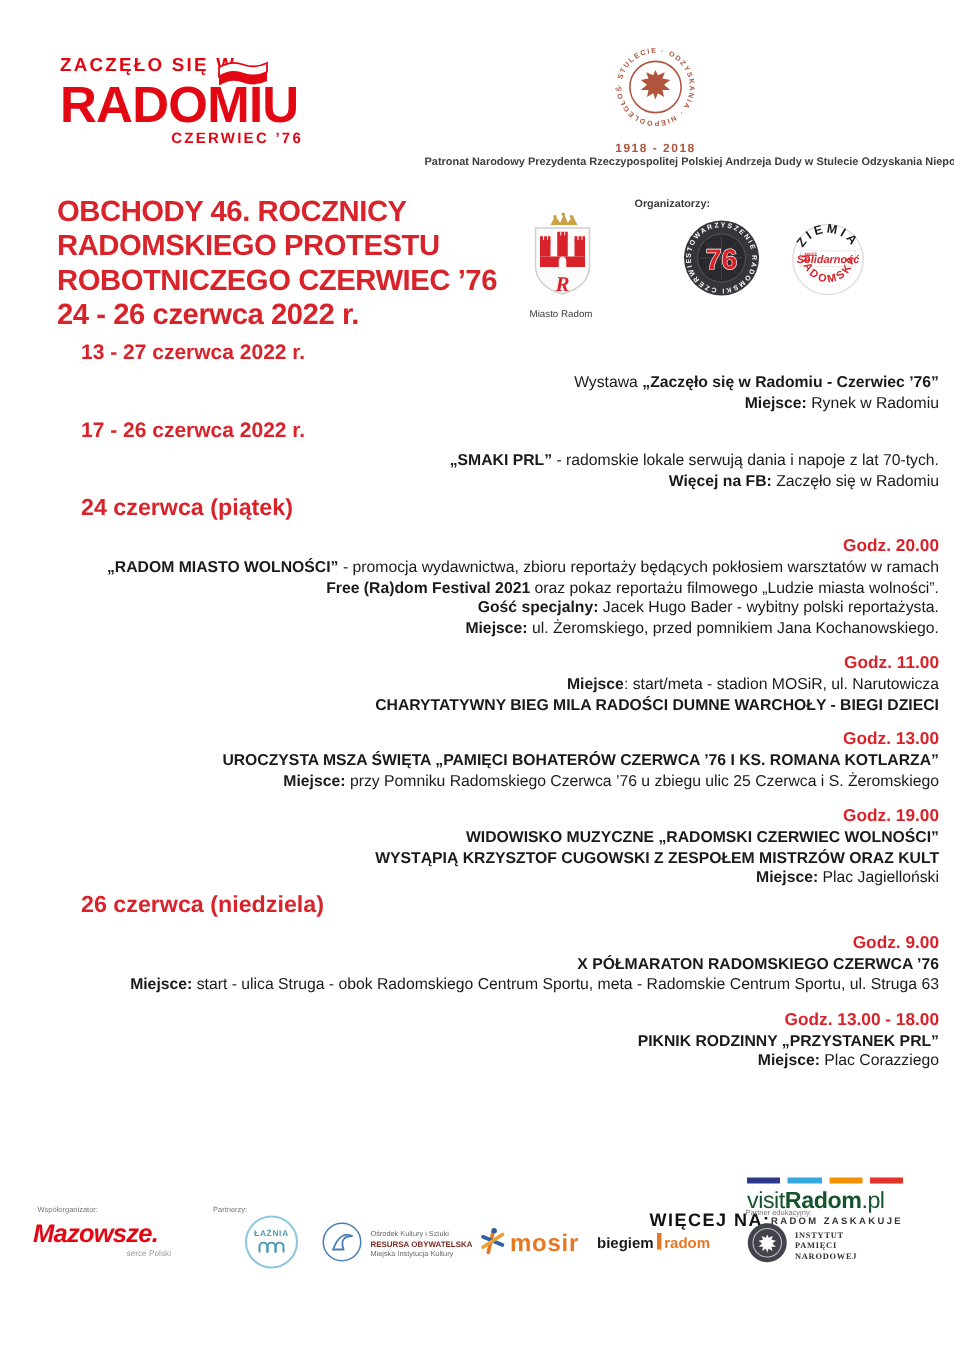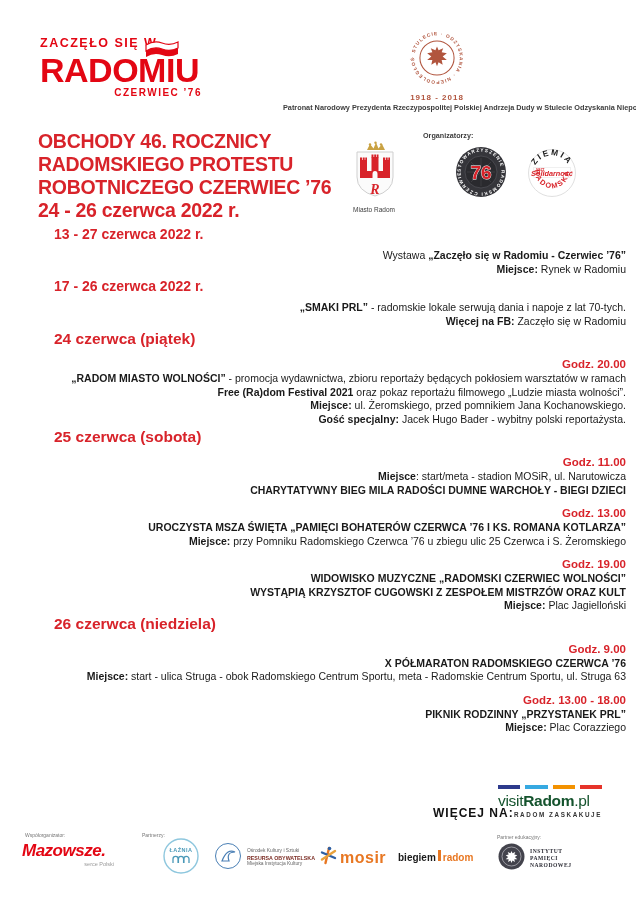--- a/index.html
+++ b/index.html
@@ -40,21 +40,21 @@
   .closing{margin:18px 0 0;font-size:11.5px;font-weight:800;color:#1a1a1a;}
   
   .more-label{position:absolute;left:433px;top:806px;font-size:12px;font-weight:800;letter-spacing:1px;color:#111;}
   .visit{position:absolute;left:498px;top:785px;width:104px;}
   .visit-bars{display:flex;gap:5px;margin-bottom:3px;}
   .visit-bars div{height:4px;flex:1;}
   .visit-text{font-size:15.5px;color:#14532d;letter-spacing:-0.3px;}
   .visit-text .bold{font-weight:800;}
   .visit-tag{font-size:6.3px;letter-spacing:1.6px;color:#333;text-align:right;margin-top:1px;font-weight:600;}
   
-  .footer{position:absolute;left:0;top:828px;width:636px;height:68px;}
+  .footer{position:absolute;left:0;top:800px;width:636px;height:68px;}
   .f-label{position:absolute;font-size:5px;color:#777;}
   .f-coorg{left:25px;top:4px;}
   .f-partners{left:142px;top:4px;}
   .f-edu{left:497px;top:6px;}
   .mazowsze{position:absolute;left:22px;top:13px;width:92px;}
   .mazowsze-text{font-size:17px;font-weight:800;font-style:italic;color:#e30613;letter-spacing:-0.5px;}
   .mazowsze-sub{font-size:5.5px;color:#999;text-align:right;margin-top:0px;}
   .laznia{position:absolute;left:163px;top:10px;}
   .resursa{position:absolute;left:214px;top:14px;display:flex;gap:5px;align-items:center;}
   .resursa-lines{font-size:4.9px;color:#666;line-height:6.5px;}
@@ -188,26 +188,25 @@
           <div class="block">
             <p class="line"><span class="b">„SMAKI PRL” </span><span class="n">- radomskie lokale serwują dania i napoje z lat 70-tych.</span></p>
             <p class="line"><span class="b">Więcej na FB: </span><span class="n">Zaczęło się w Radomiu</span></p>
           </div>
         </section>
         <section class="event-section">
           <h2 class="day">24 czerwca (piątek)</h2>
           <div class="block">
             <div class="time">Godz. 20.00</div>
             <p class="line"><span class="b">„RADOM MIASTO WOLNOŚCI” </span><span class="n">- promocja wydawnictwa, zbioru reportaży będących pokłosiem warsztatów w ramach </span><span class="b">Free (Ra)dom Festival 2021</span><span class="n"> oraz pokaz reportażu filmowego „Ludzie miasta wolności”.</span></p>
+            <p class="line"><span class="b">Gość specjalny: </span><span class="n">Jacek Hugo Bader - wybitny polski reportażysta.</span></p>
             <p class="line"><span class="b">Miejsce: </span><span class="n">ul. Żeromskiego, przed pomnikiem Jana Kochanowskiego.</span></p>
-            <p class="line"><span class="b">Gość specjalny: </span><span class="n">Jacek Hugo Bader - wybitny polski reportażysta.</span></p>
-          </div>
-        </section>
-        <section class="event-section">
-          <h2 class="day">25 czerwca (sobota)</h2>
+          </div>
+        </section>
+        <section class="event-section">
           <div class="block">
             <div class="time">Godz. 11.00</div>
             <p class="line"><span class="b">Miejsce</span><span class="n">: start/meta - stadion MOSiR, ul. Narutowicza</span></p>
             <p class="line"><span class="b">CHARYTATYWNY BIEG MILA RADOŚCI DUMNE WARCHOŁY - BIEGI DZIECI</span></p>
           </div>
           <div class="block">
             <div class="time">Godz. 13.00</div>
             <p class="line"><span class="b">UROCZYSTA MSZA ŚWIĘTA „PAMIĘCI BOHATERÓW CZERWCA ’76 I KS. ROMANA KOTLARZA”</span></p>
             <p class="line"><span class="b">Miejsce: </span><span class="n">przy Pomniku Radomskiego Czerwca ’76 u zbiegu ulic 25 Czerwca i S. Żeromskiego</span></p>
           </div>

